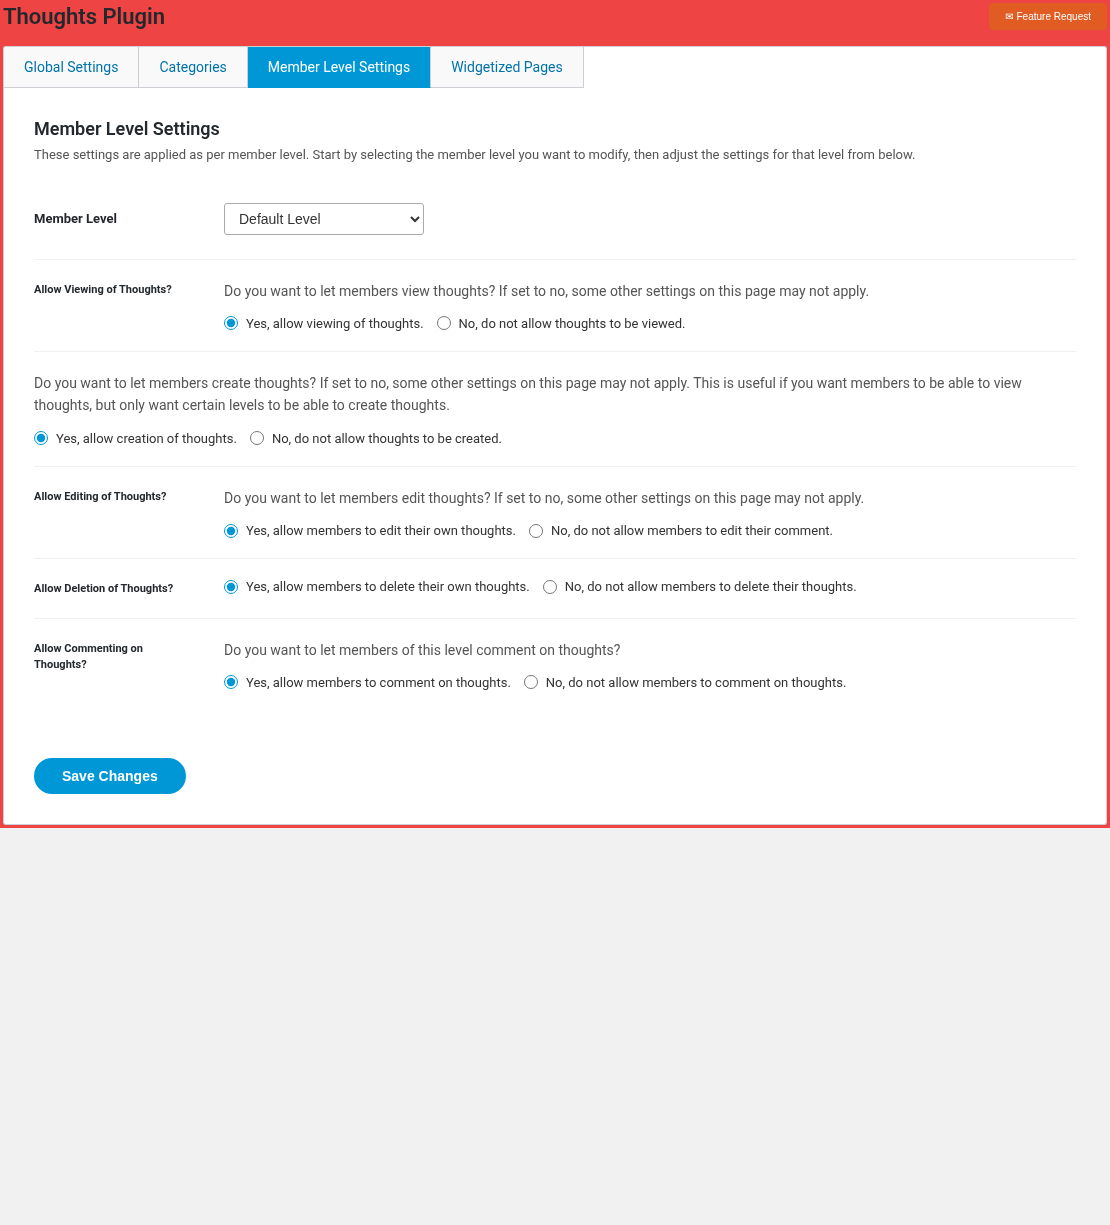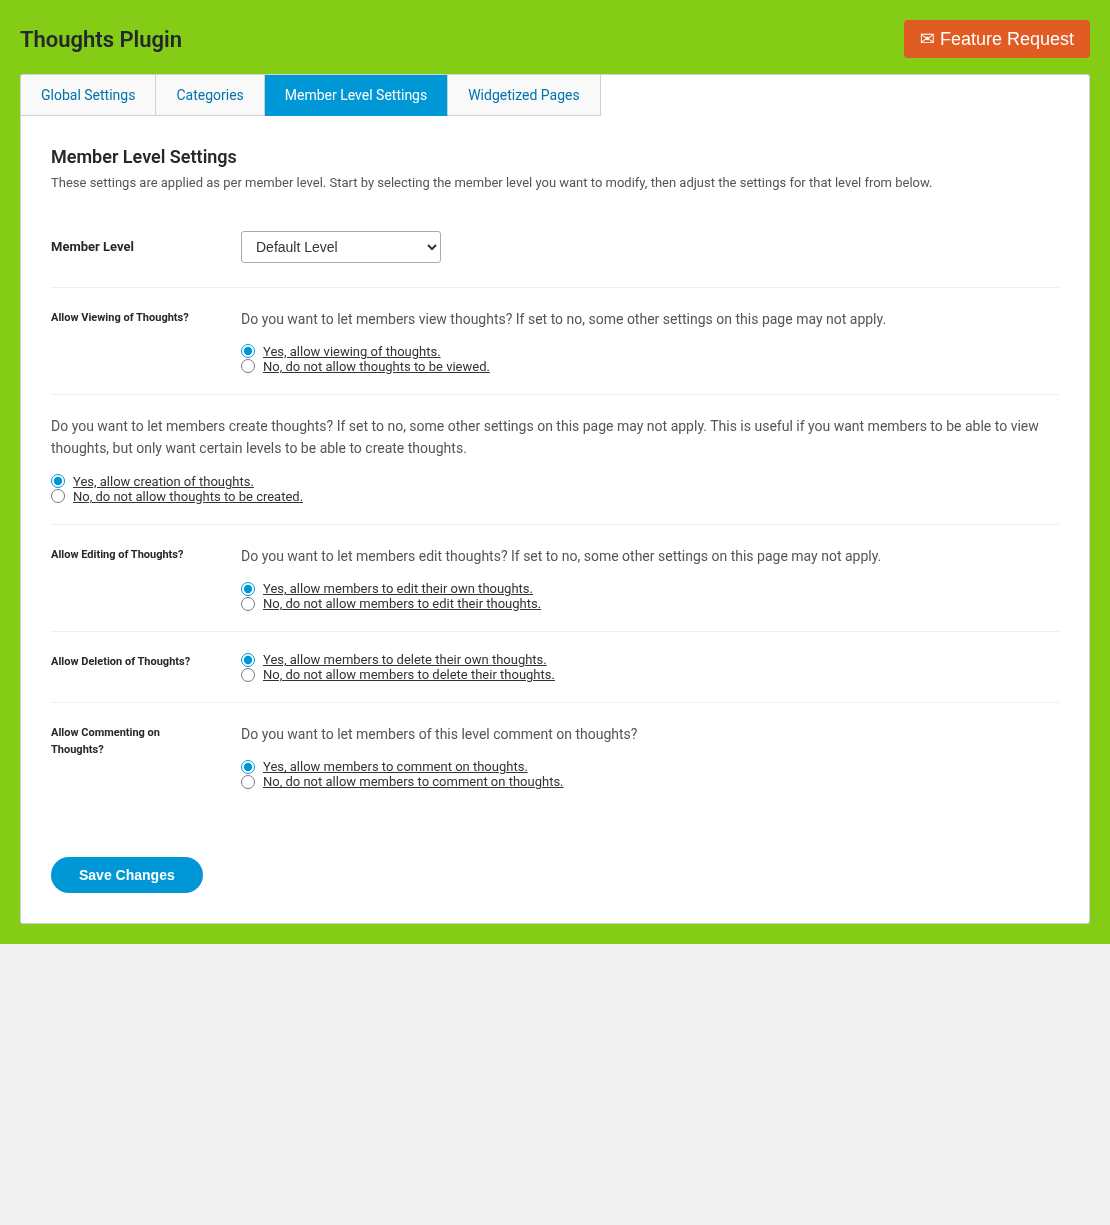--- a/index.html
+++ b/index.html
@@ -6,42 +6,42 @@
     body {
       font-family: -apple-system, BlinkMacSystemFont, "Segoe UI", Roboto, sans-serif;
       font-size: 14px;
       background: #f1f1f1;
       color: #333;
       min-height: 1225px;
     }
     .page-wrapper {
       max-width: 1110px;
       margin: 0 auto;
-      padding: 20px;
-      background: #84cc16;
+      padding: 3px;
+      background: #ef4444;
     }
     
     .page-header {
       display: flex;
       align-items: center;
       justify-content: space-between;
       margin-bottom: 16px;
     }
     .page-title {
       font-size: 22px;
       font-weight: 600;
       color: #23282d;
     }
     .feature-request-btn {
       background: #e05c23;
       color: #fff;
       border: none;
       padding: 8px 16px;
       border-radius: 4px;
-      font-size: 18px;
+      font-size: 10px;
       cursor: pointer;
       display: flex;
       align-items: center;
       gap: 6px;
       font-weight: 500;
     }
 
     
     .tabs-container {
       background: #fff;
@@ -143,23 +143,22 @@
       background: #fff;
       cursor: pointer;
       min-width: 200px;
       appearance: auto;
       color: #333;
     }
 
     
     .radio-group {
       display: flex;
-      flex-direction: column;
-      gap: 0;
-      text-decoration: underline;
+      flex-direction: row;
+      gap: 13px;
     }
     .radio-option {
       display: flex;
       align-items: center;
       gap: 8px;
       font-size: 13px;
       color: #333;
       cursor: pointer;
     }
     .radio-option input[type="radio"] {
@@ -255,21 +254,21 @@
       <div class="setting-label">Allow Editing of Thoughts?</div>
       <div class="setting-content">
         <div class="setting-desc">Do you want to let members edit thoughts? If set to no, some other settings on this page may not apply.</div>
         <div class="radio-group">
           <label class="radio-option">
             <input type="radio" name="allow_editing" value="yes" checked="" style="">
             <span>Yes, allow members to edit their own thoughts.</span>
           </label>
           <label class="radio-option">
             <input type="radio" name="allow_editing" value="no" style="">
-            <span>No, do not allow members to edit their thoughts.</span>
+            <span>No, do not allow members to edit their comment.</span>
           </label>
         </div>
       </div>
     </div>
 
     <div class="setting-row">
       <div class="setting-label">Allow Deletion of Thoughts?</div>
       <div class="setting-content">
         <div class="radio-group">
           <label class="radio-option">

